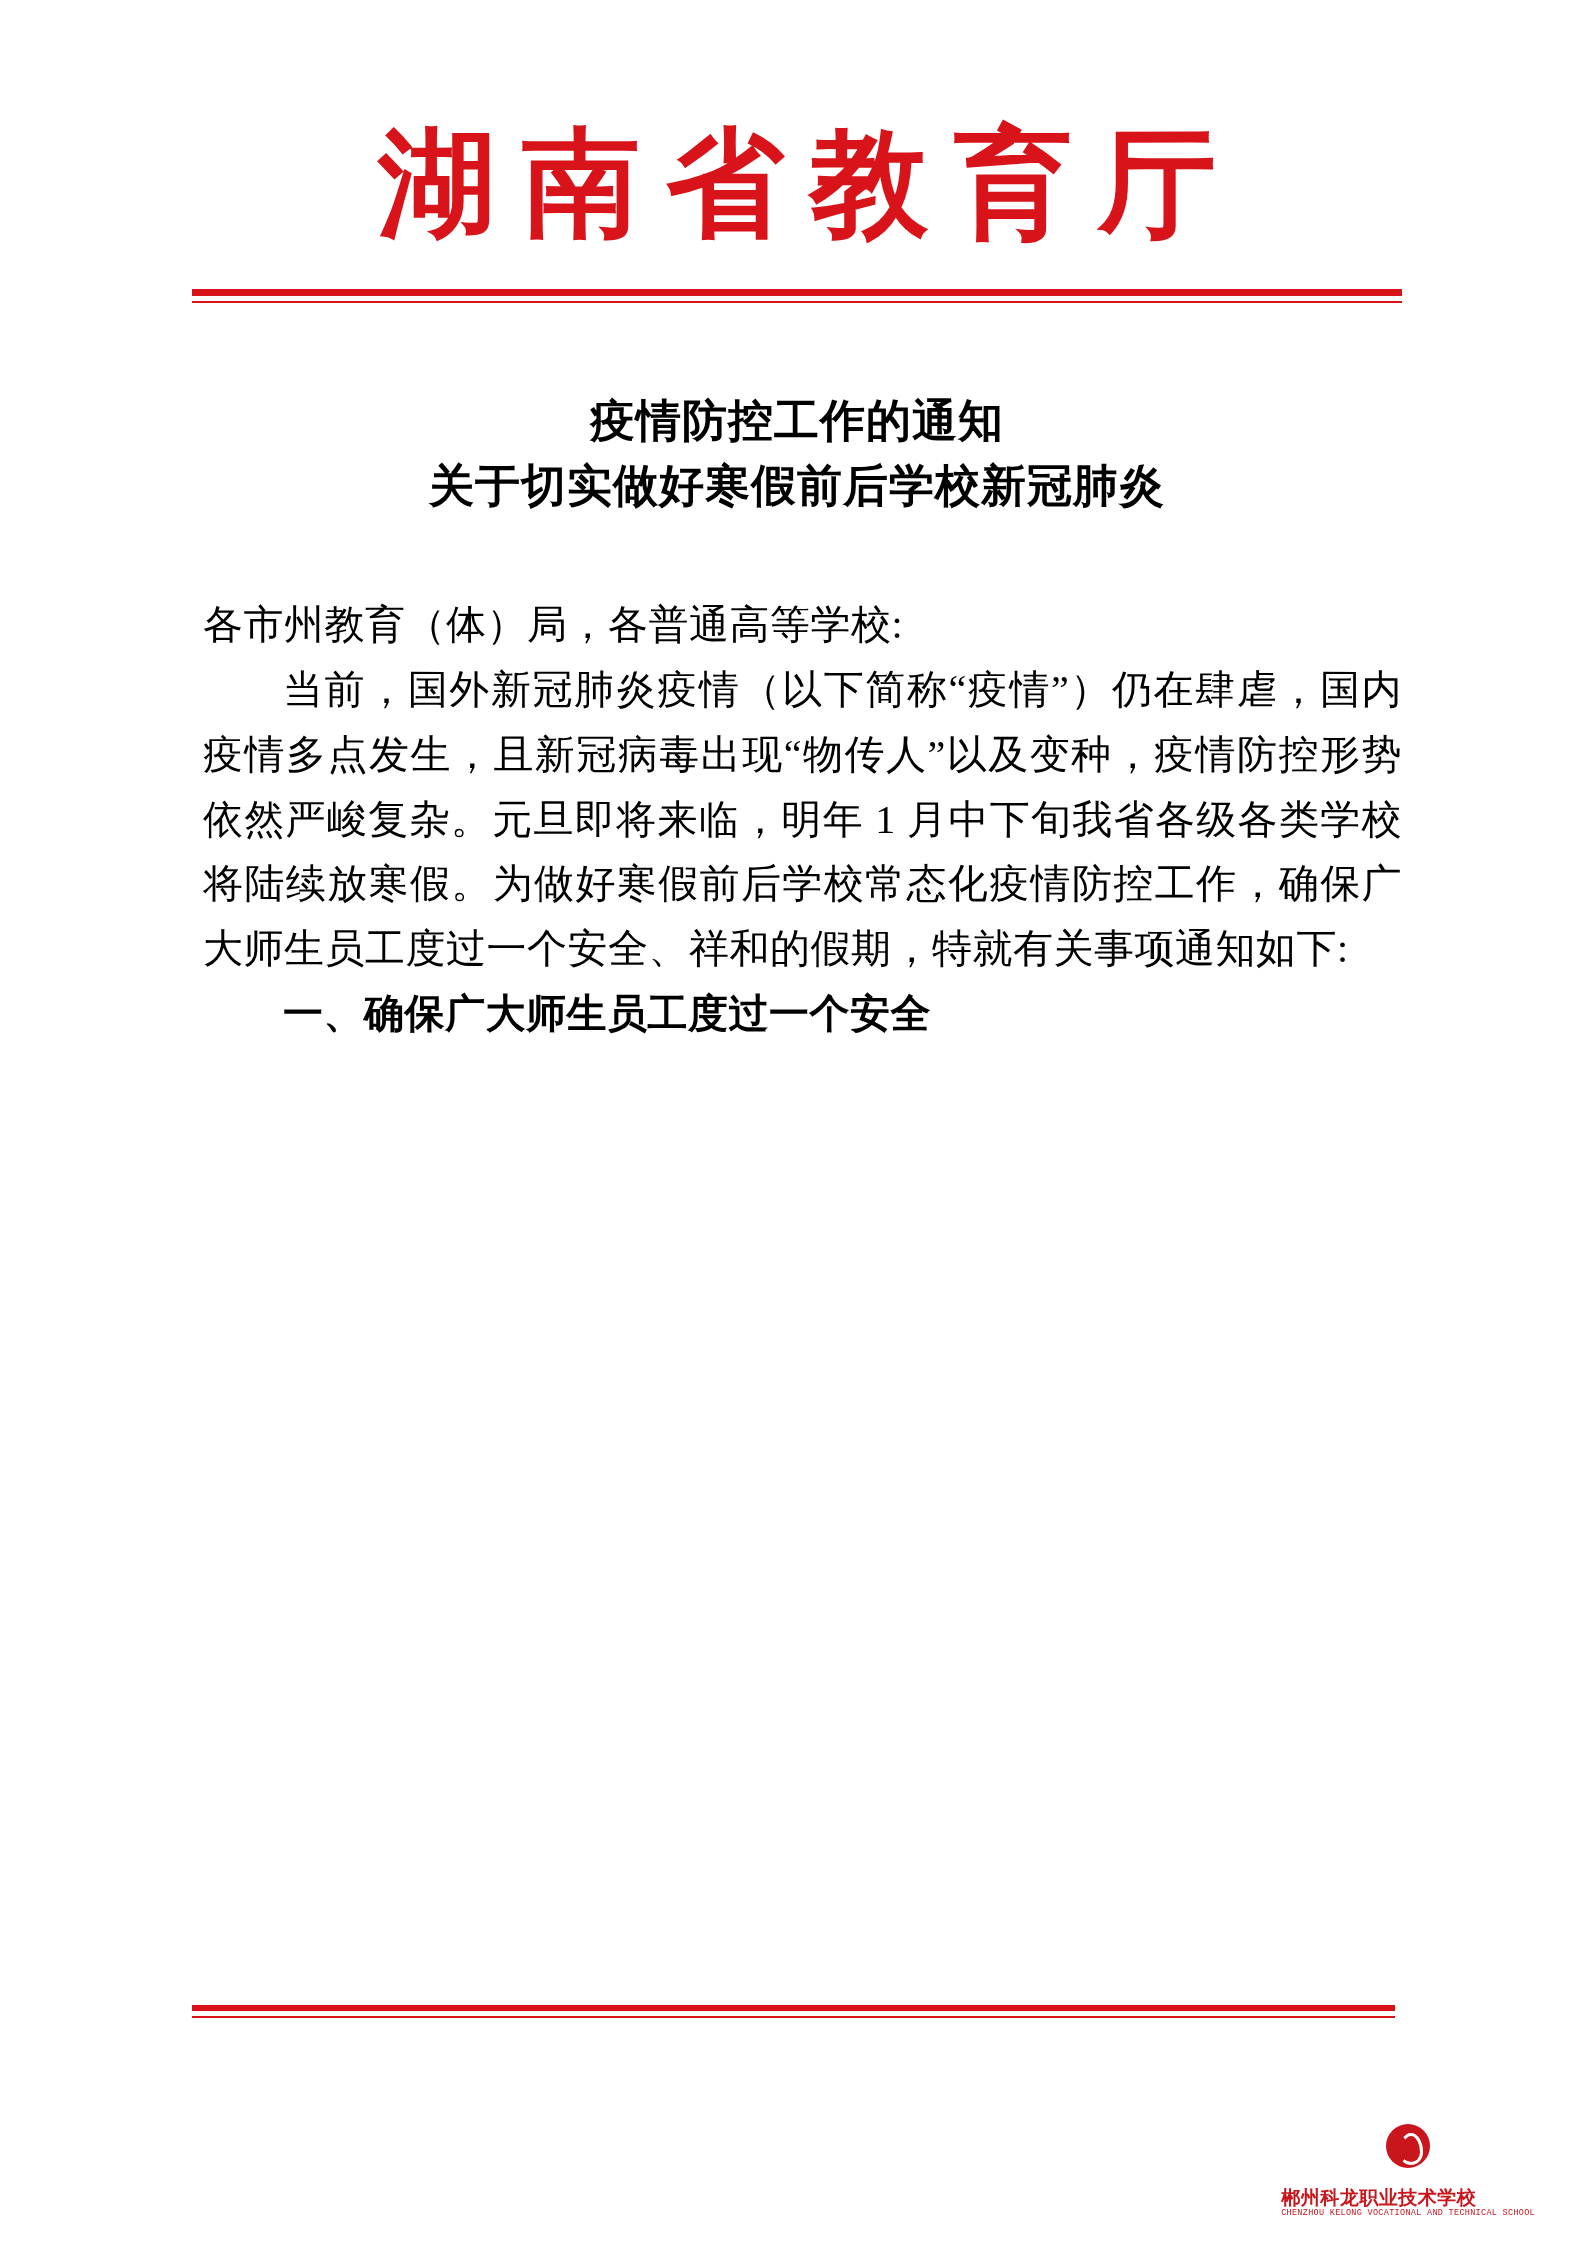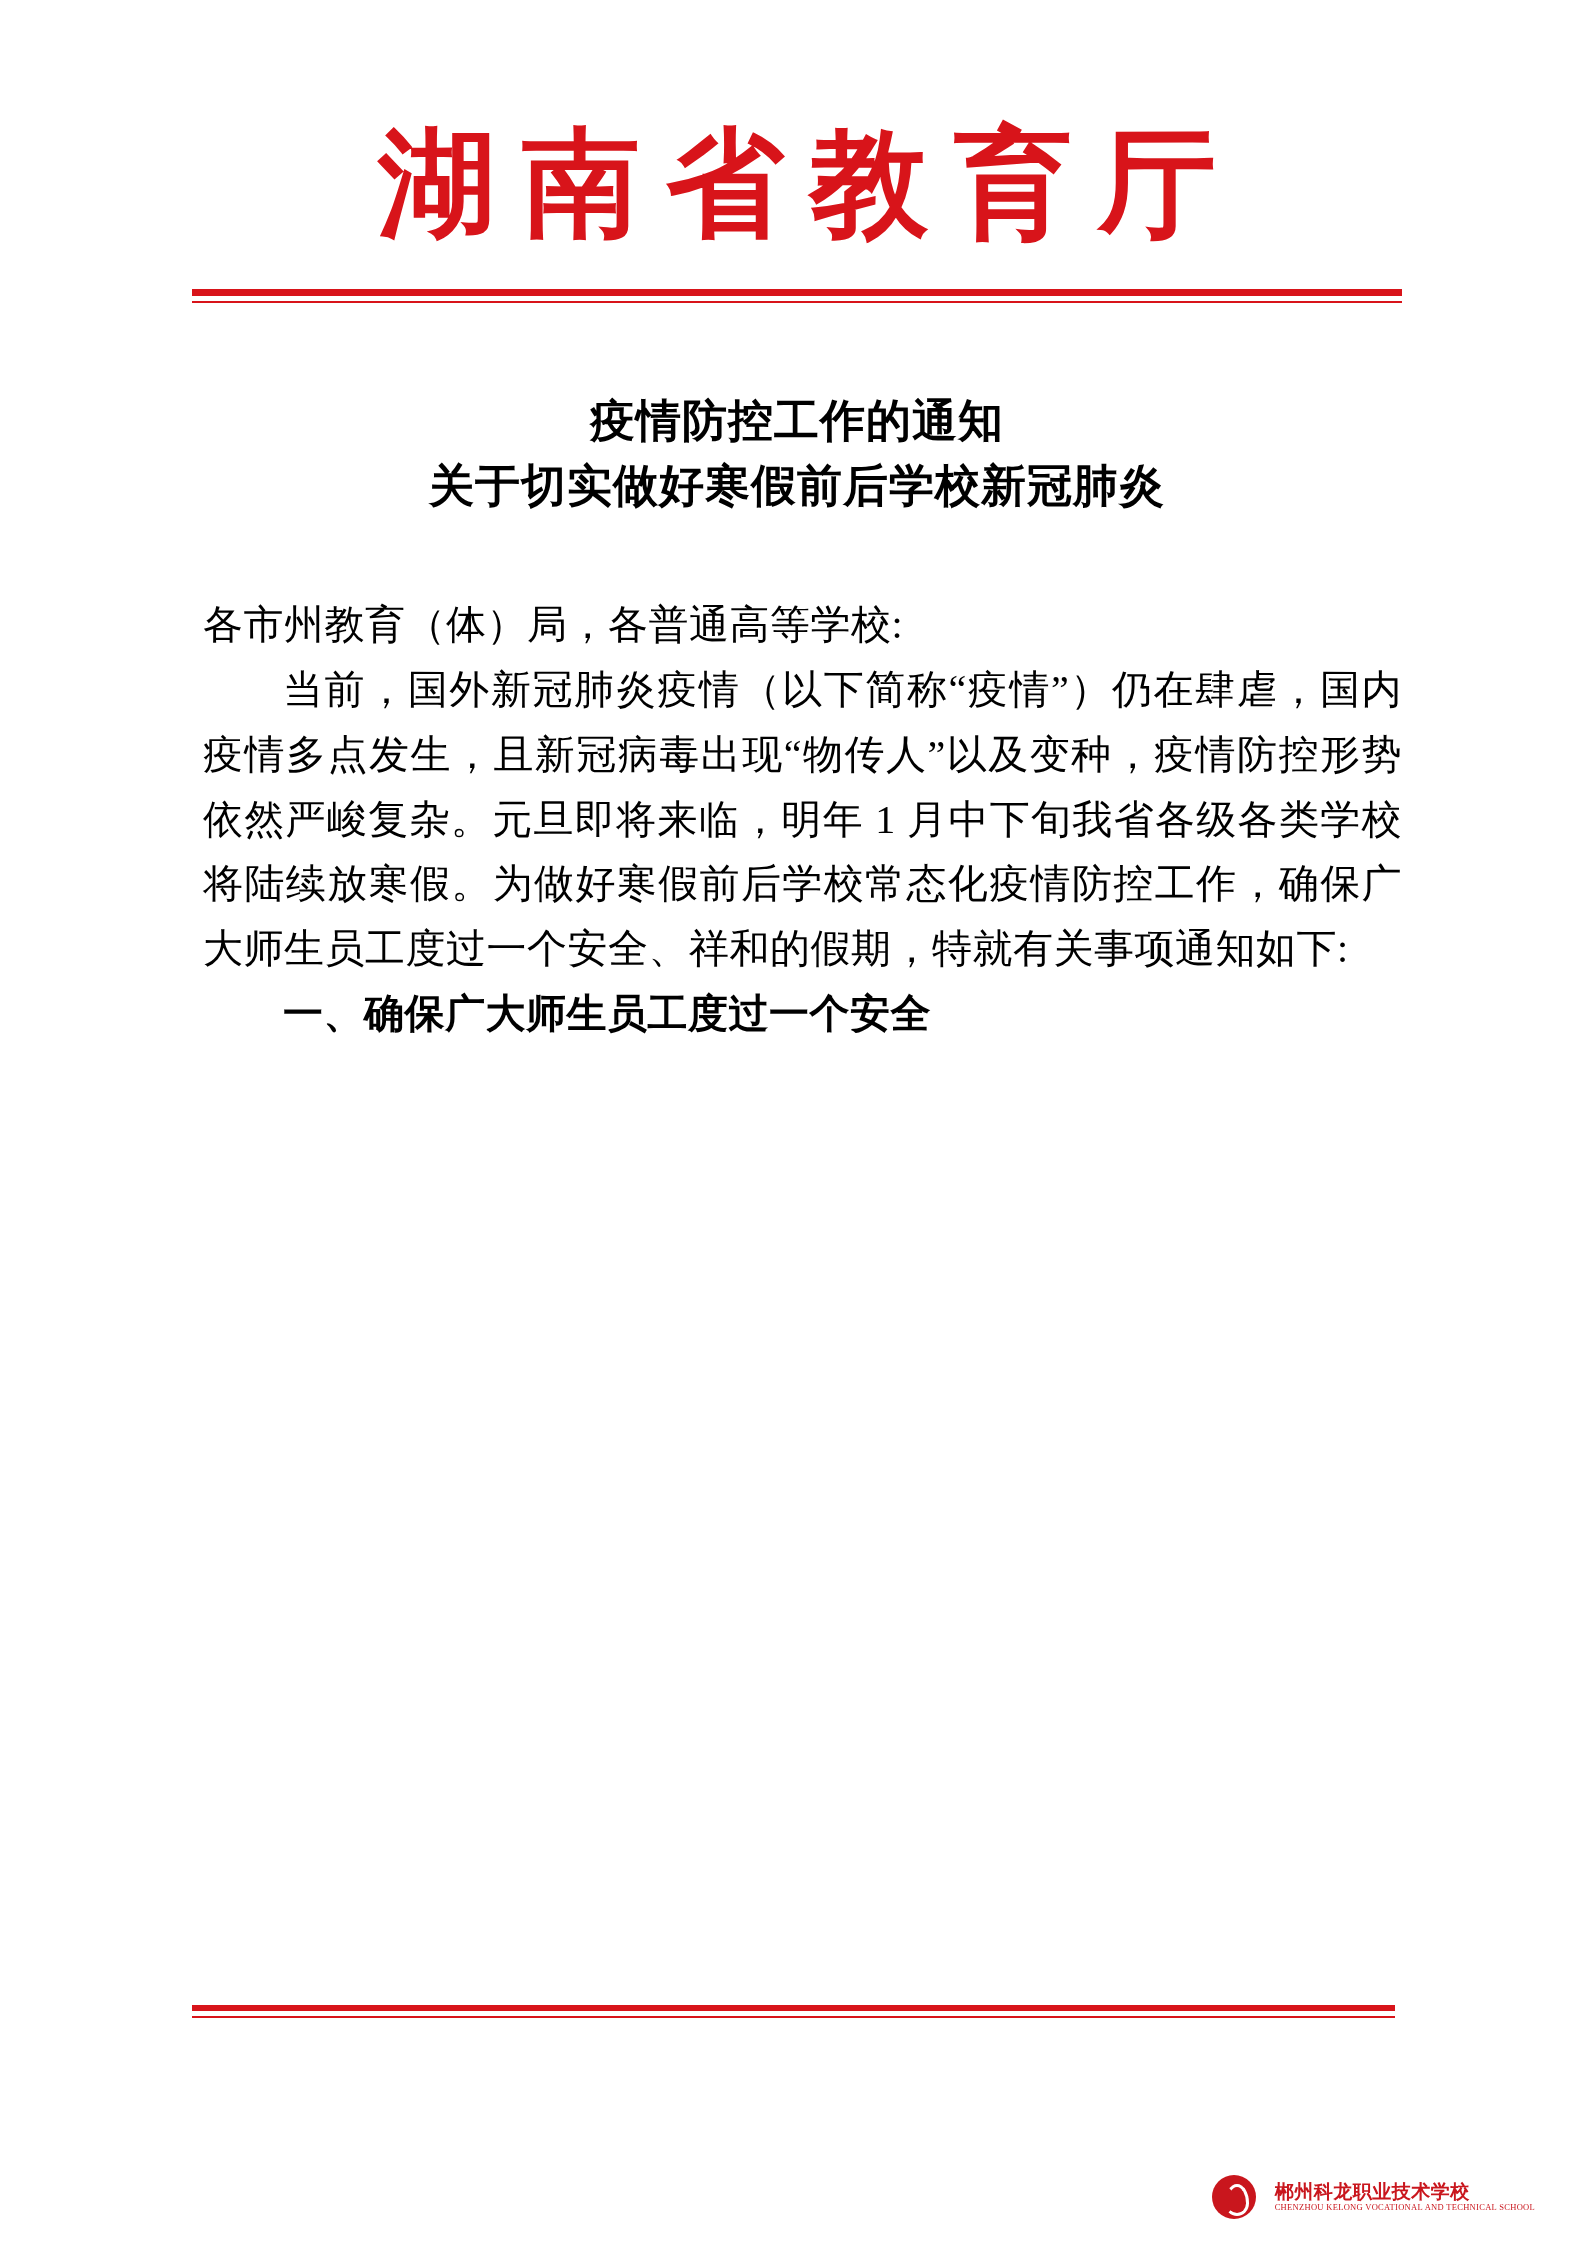--- a/index.html
+++ b/index.html
@@ -106,20 +106,21 @@
     border-top: 2px solid #d8141a;
   }
   
   .school-logo {
     position: absolute;
     right: 52px;
     bottom: 26px;
     display: flex;
     align-items: center;
     gap: 19px;
+    flex-direction: column;
   }
   .logo-mark {
     width: 44px;
     height: 44px;
     border-radius: 50%;
     background: #c9161d;
     position: relative;
     flex: 0 0 auto;
   }
   .logo-mark::before {
@@ -140,21 +141,21 @@
     font-size: 19px;
     color: #c9161d;
     font-family: "Liberation Sans", sans-serif;
     font-weight: bold;
     letter-spacing: 0.5px;
     white-space: nowrap;
   }
   .logo-en {
     font-size: 8.5px;
     color: #c9161d;
-    font-family: Liberation Serif, serif;
+    font-family: Liberation Mono, monospace;
     letter-spacing: 0.3px;
     white-space: nowrap;
   }
 </style>
 </head>
 <body>
 
 <div class="page">
 
   <div class="content">

